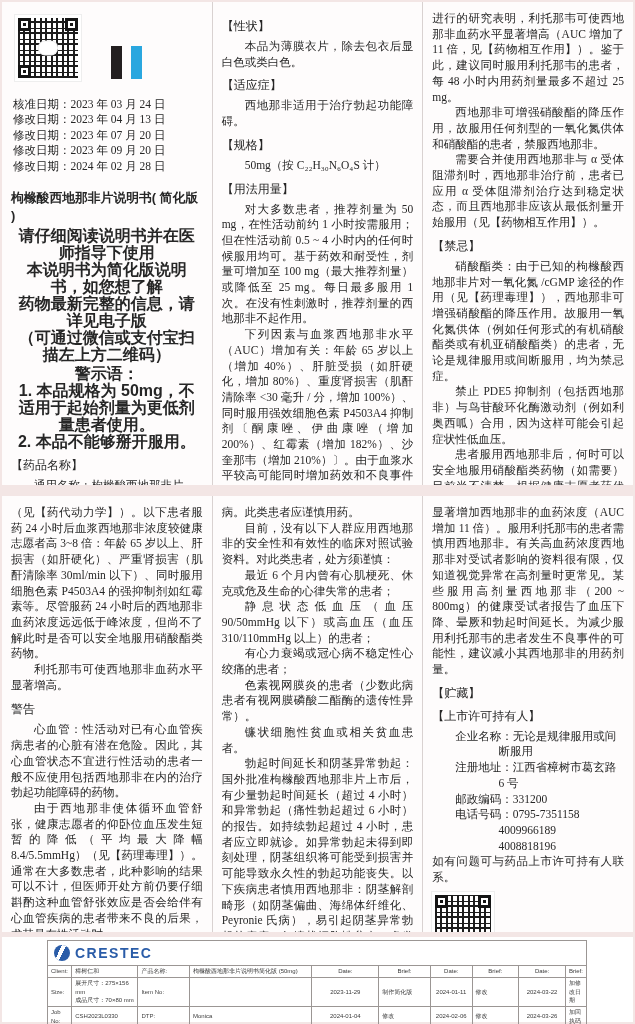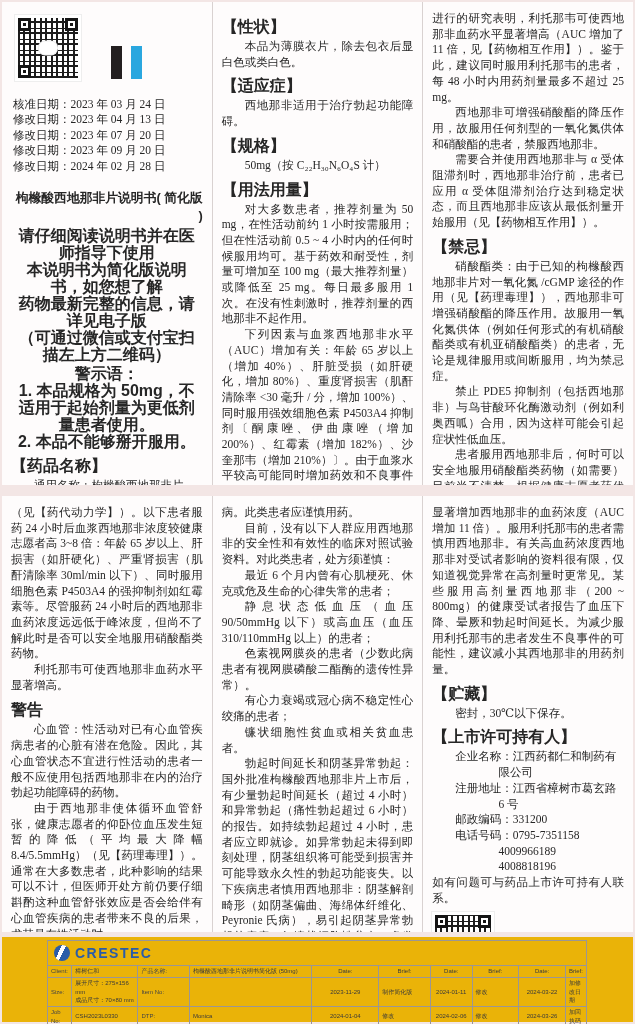--- a/index.html
+++ b/index.html
@@ -15,22 +15,22 @@
     position: absolute; left: 2px; width: 631px;
     background: #fefcfc; display: flex; overflow: hidden;
   }
   #page1 { top: 2px; height: 483px; }
   #page2 { top: 496px; height: 436px; }
   .col { flex: 1 1 0; padding: 9px 9px 4px; overflow: hidden; }
   .col + .col { border-left: 1px solid #d9d2d1; }
 
   .b { font-size: 11.5px; line-height: 15.7px; text-align: justify; text-indent: 2em; }
   .cont { text-indent: 0; }
-  .h { font-family: "Liberation Sans", "DejaVu Sans", sans-serif; font-weight: 700;
-       font-size: 16px; line-height: 15px; margin: 8px 0 5px; }
+  .h { font-family: "Liberation Sans", "DejaVu Sans", sans-serif; font-weight: 400;
+       font-size: 12px; line-height: 15px; margin: 8px 0 5px; }
   .h-plain { margin: 9px 0 5px; }
   .cb { font-family: "Liberation Sans", "DejaVu Sans", sans-serif; font-weight: 700;
         font-size: 16px; line-height: 17px; text-align: center; text-indent: 0; }
   .pre { white-space: pre-line; }
 
   
   .qr-row { display: flex; align-items: flex-start; margin: 4px 0 16px 4px; }
   .qr { position: relative; background:
         repeating-linear-gradient(90deg, #1c1c1c 0 2px, transparent 2px 5px, #1c1c1c 5px 7px, transparent 7px 11px),
         repeating-linear-gradient(0deg, #1c1c1c 0 2px, #ffffff 2px 5px, #1c1c1c 5px 6px, #ffffff 6px 11px);
@@ -43,29 +43,29 @@
   .qr-center { position: absolute; top: 50%; left: 50%; transform: translate(-50%,-50%);
                width: 18px; height: 13px; background: #fff; border-radius: 6px;
                box-shadow: 0 0 0 1px #eee; }
   .bars { display: flex; gap: 9px; margin-left: 30px; margin-top: 31px; }
   .bar { width: 11px; height: 33px; }
 
   .dates { margin-left: 2px; margin-bottom: 14px; }
   .dates div { font-size: 11.5px; line-height: 15.4px; }
 
   .doc-title { font-family: "Liberation Sans", "DejaVu Sans", sans-serif; font-weight: 700;
-               font-size: 12.8px; line-height: 18px; text-align: right; margin: 15px 0 2px; }
+               font-size: 12.8px; line-height: 18px; text-align: left; margin: 15px 0 2px; }
   .intro { margin-bottom: 2px; }
   .warn-item { margin: 0 2px; }
 
   .hang { padding-left: 5.75em; text-indent: -3.75em; text-align: left; }
 
   
   #footerArea { position: absolute; left: 2px; top: 937px; width: 631px; height: 85px;
-                background: #eab308; }
+                background: #ffffff; }
   table.spec { border-collapse: collapse; margin: 3px 0 0 45px; width: 540px;
                font-family: "Liberation Sans", "DejaVu Sans", sans-serif; color: #3a3a3a; }
   table.spec td { border: 1px solid #9b9694; font-size: 6px; line-height: 1.45;
                   padding: 1px 3px; vertical-align: middle; }
   td.lab { color: #444; }
   td.ctr { text-align: center; }
   td.tiny { font-size: 4.6px; line-height: 1.5; white-space: pre-line; }
   .logo-cell { padding: 2px 6px !important; }
   .logo-wrap { display: flex; align-items: center; gap: 5px; }
   .logo-mark { width: 16px; height: 16px; border-radius: 50%; background: #2a5ca8; position: relative; overflow: hidden; }
@@ -148,33 +148,32 @@
     <p class="b">心血管：性活动对已有心血管疾病患者的心脏有潜在危险。因此，其心血管状态不宜进行性活动的患者一般不应使用包括西地那非在内的治疗勃起功能障碍的药物。</p>
     <p class="b">由于西地那非使体循环血管舒张，健康志愿者的仰卧位血压发生短暂的降低（平均最大降幅 8.4/5.5mmHg）（见【药理毒理】）。通常在大多数患者，此种影响的结果可以不计，但医师开处方前仍要仔细斟酌这种血管舒张效应是否会给伴有心血管疾病的患者带来不良的后果，尤其是在性活动时。</p>
 
   </div>
 
   <div class="col">
     <p class="b cont">病。此类患者应谨慎用药。</p>
     <p class="b">目前，没有以下人群应用西地那非的安全性和有效性的临床对照试验资料。对此类患者，处方须谨慎：</p>
     <p class="b">最近 6 个月内曾有心肌梗死、休克或危及生命的心律失常的患者；</p>
     <p class="b">静息状态低血压（血压 90/50mmHg 以下）或高血压（血压 310/110mmHg 以上）的患者；</p>
+    <p class="b">有心力衰竭或冠心病不稳定性心绞痛的患者；</p>
     <p class="b">色素视网膜炎的患者（少数此病患者有视网膜磷酸二酯酶的遗传性异常）。</p>
-    <p class="b">有心力衰竭或冠心病不稳定性心绞痛的患者；</p>
     <p class="b">镰状细胞性贫血或相关贫血患者。</p>
     <p class="b">勃起时间延长和阴茎异常勃起：国外批准枸橼酸西地那非片上市后，有少量勃起时间延长（超过 4 小时）和异常勃起（痛性勃起超过 6 小时）的报告。如持续勃起超过 4 小时，患者应立即就诊。如异常勃起未得到即刻处理，阴茎组织将可能受到损害并可能导致永久性的勃起功能丧失。以下疾病患者慎用西地那非：阴茎解剖畸形（如阴茎偏曲、海绵体纤维化、Peyronie 氏病），易引起阴茎异常勃起的疾病（如镰状细胞性贫血、多发性骨髓瘤、白血病）。但是，目前尚无本品在镰状细胞贫血或相关贫血患者中的安全性或有效性的对照临床数据。</p>
 
   </div>
 
   <div class="col">
     <p class="b cont">显著增加西地那非的血药浓度（AUC 增加 11 倍）。服用利托那韦的患者需慎用西地那非。有关高血药浓度西地那非对受试者影响的资料很有限，仅知道视觉异常在高剂量时更常见。某些服用高剂量西地那非（200 ~ 800mg）的健康受试者报告了血压下降、晕厥和勃起时间延长。为减少服用利托那韦的患者发生不良事件的可能性，建议减小其西地那非的用药剂量。</p>
     <div class="h">【贮藏】</div>
-    <p class="b">密封，30℃以下保存。</p>
     <div class="h">【上市许可持有人】</div>
-    <p class="b hang">企业名称：江西药都仁和制药有限公司</p>
+    <p class="b hang">企业名称：无论是规律服用或间断服用</p>
     <p class="b hang">注册地址：江西省樟树市葛玄路 6 号</p>
     <p class="b hang">邮政编码：331200</p>
     <p class="b hang pre">电话号码：0795-7351158
 4009966189
 4008818196</p>
     <p class="b cont">如有问题可与药品上市许可持有人联系。</p>
     <div style="margin-top:6px;">
       <div class="qr qr-sm">
         <span class="finder f-tl"></span>
         <span class="finder f-tr"></span>

